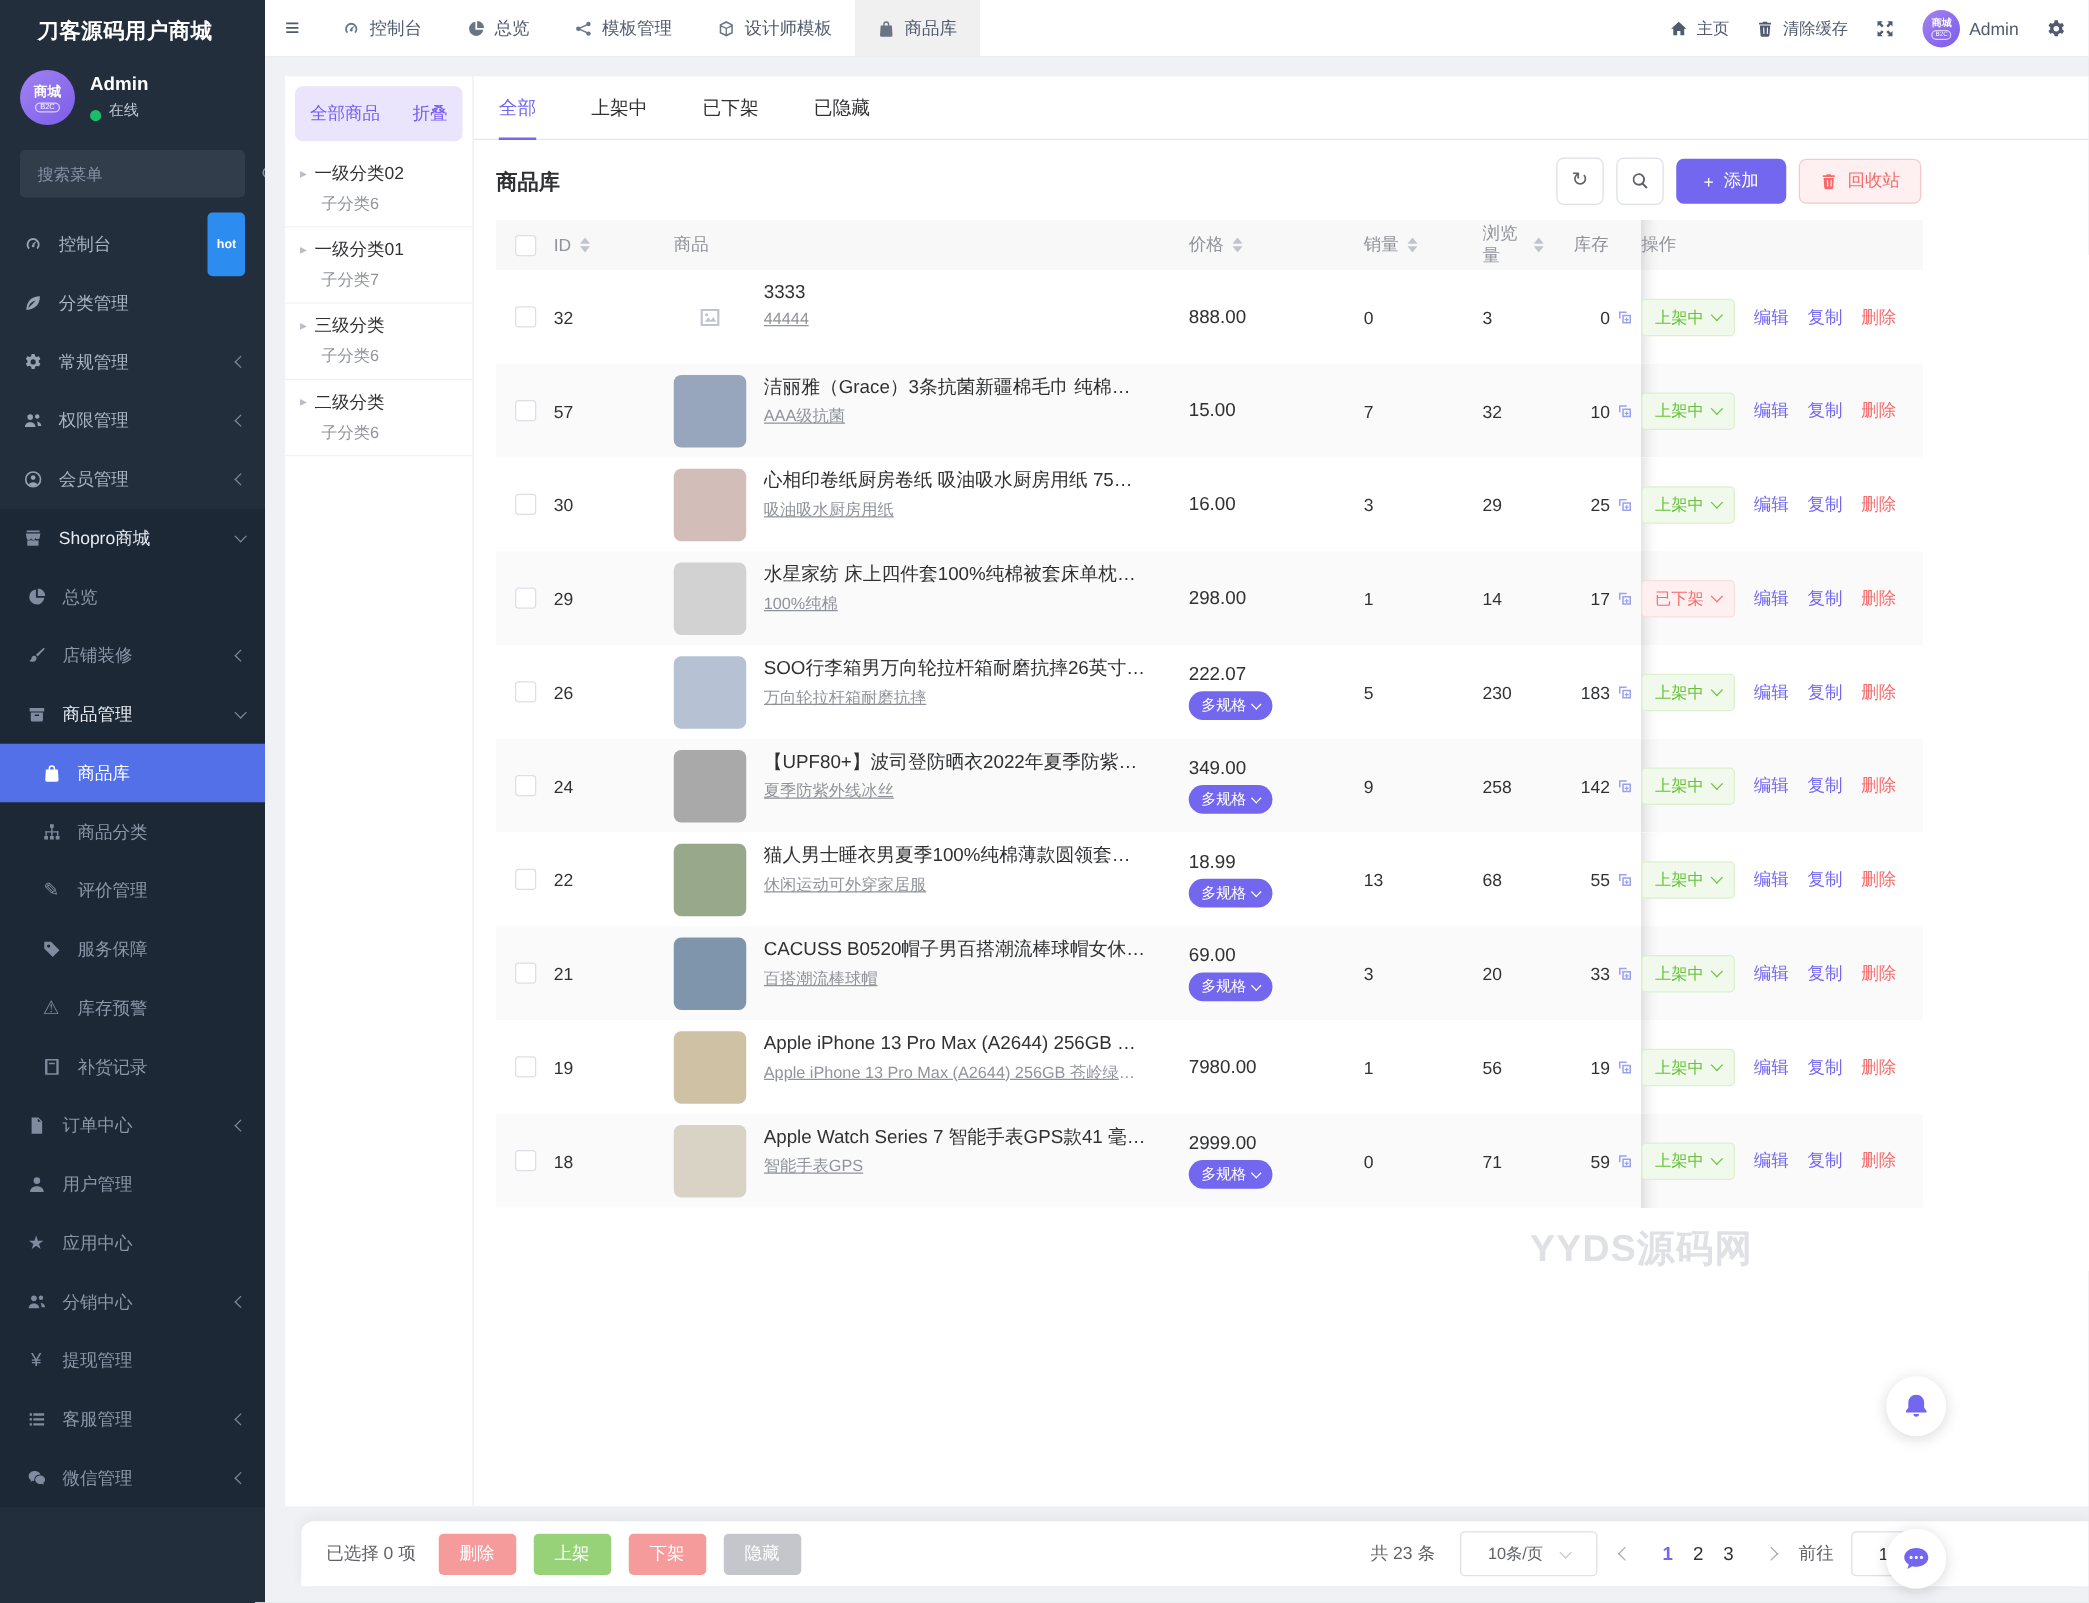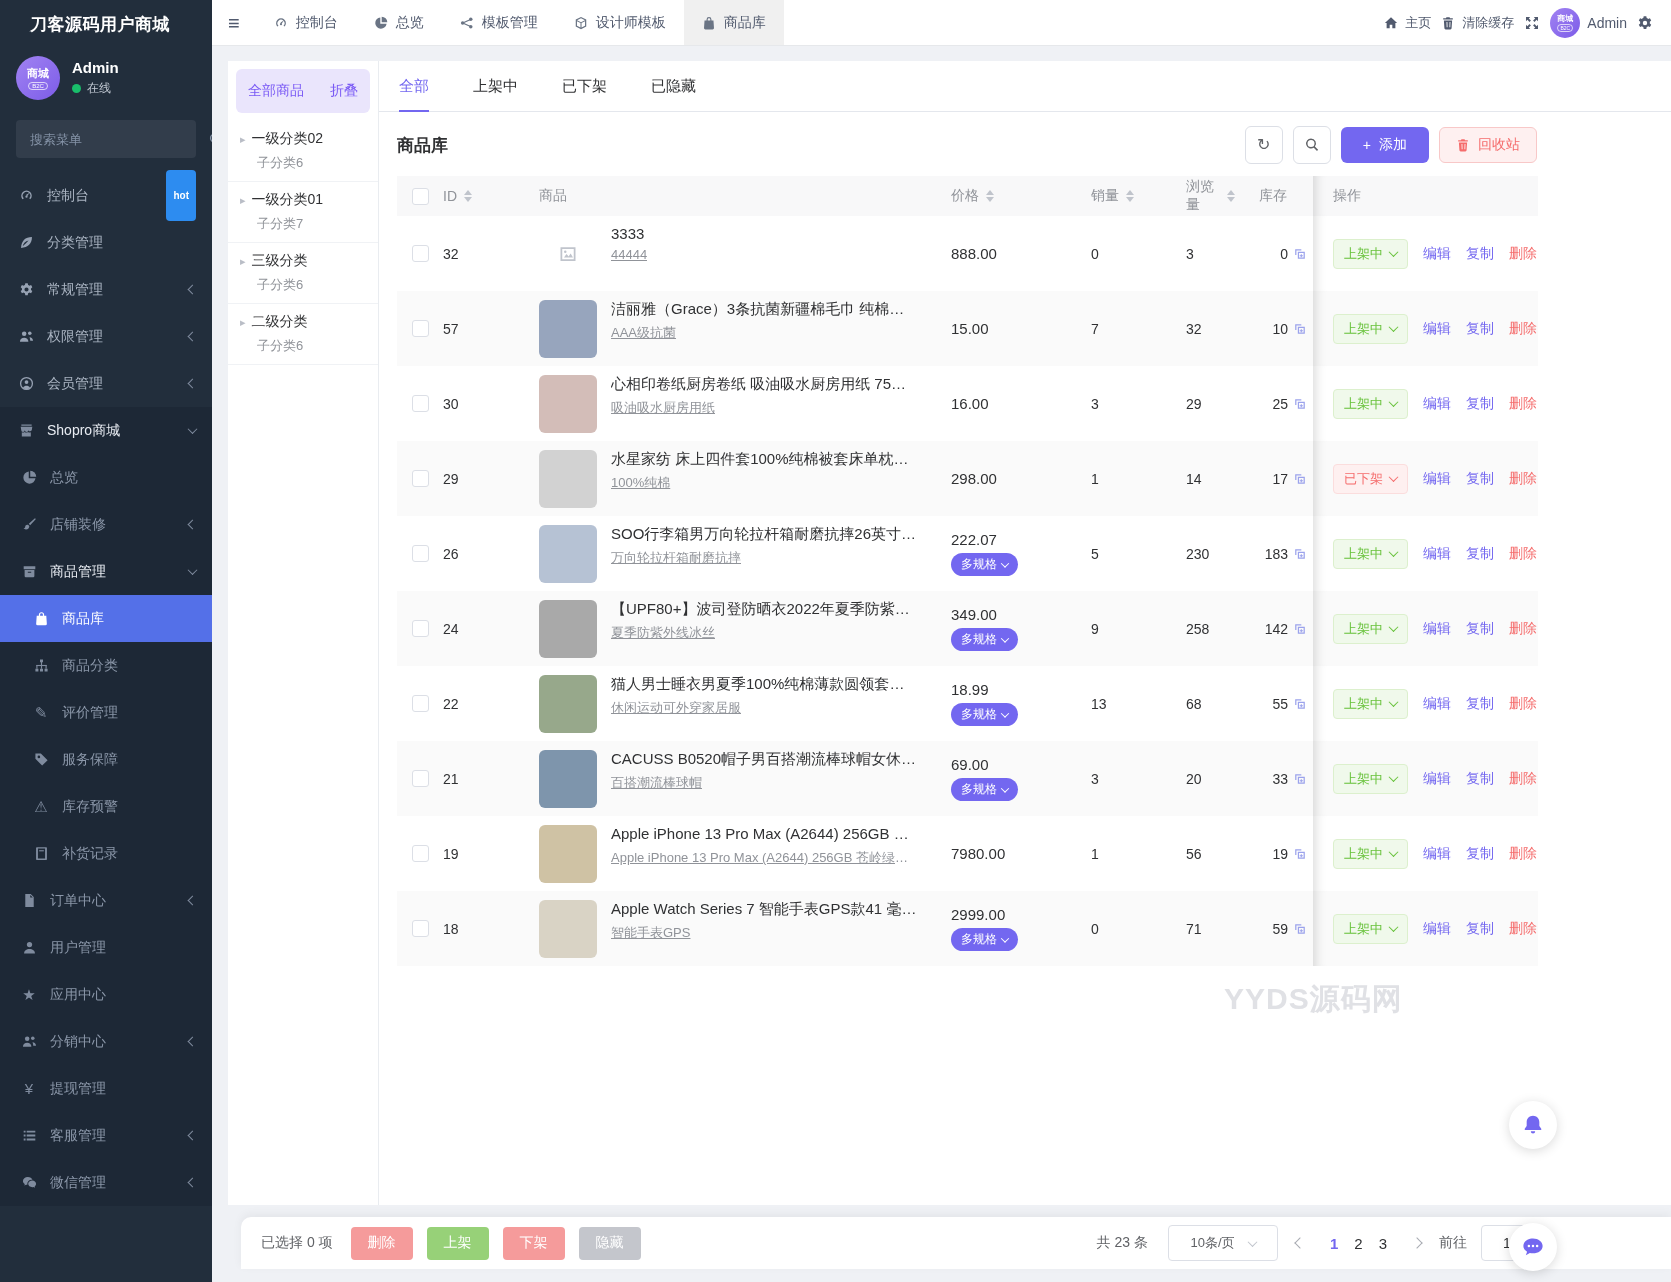--- a/index.html
+++ b/index.html
@@ -13,21 +13,21 @@
   .chev.right{transform:rotate(-45deg);}
   
   .sidebar{position:absolute;left:0;top:0;width:212px;height:1282px;background:#222e3c;overflow:hidden;}
   .logo{height:48px;display:flex;align-items:center;padding-left:30px;color:#fff;font-size:17px;font-weight:bold;letter-spacing:.5px;}
   .profile{display:flex;align-items:center;gap:12px;padding:8px 16px 12px 16px;}
   .avatar{width:44px;height:44px;border-radius:50%;background:linear-gradient(135deg,#a183f2,#7c5ce8);
           display:flex;flex-direction:column;align-items:center;justify-content:center;color:#fff;flex:0 0 auto;}
   .avatar .t1{font-size:11px;font-weight:bold;}
   .avatar .t2{font-size:6px;border:1px solid rgba(255,255,255,.7);border-radius:5px;padding:0 3px;margin-top:1px;}
   .pname{color:#fff;font-weight:bold;font-size:15px;}
-  .pstatus{display:flex;align-items:center;gap:6px;color:#c3cad4;font-size:12px;margin-top:4px;}
+  .pstatus{display:flex;align-items:flex-end;gap:6px;color:#c3cad4;font-size:12px;margin-top:4px;}
   .dot{width:9px;height:9px;border-radius:50%;background:#19be6b;}
   .searchbox{margin:8px 16px 14px 16px;height:38px;background:#323d4b;border-radius:4px;display:flex;align-items:center;padding:0 12px;}
   .searchbox input{flex:1;background:transparent;border:none;outline:none;color:#f97316;font-size:13px;font-family:inherit;}
   .searchbox input::placeholder{color:#8492a6;}
   .searchbox .ic{color:#8492a6;font-size:15px;}
   .sitem{display:flex;align-items:center;height:47px;color:#aab4c2;cursor:pointer;padding-right:16px;}
   .sitem .ic{font-size:15px;width:18px;margin-right:12px;color:#97a2b3;flex:0 0 auto;}
   .sitem.lv1{padding-left:17px;}
   .sitem.lv2{padding-left:20px;}
   .sitem.lv3{padding-left:32px;}
@@ -40,21 +40,21 @@
   .sitem .chev{margin-left:auto;color:#7f8b9e;}
   .sitem .chev.down{margin-left:auto;}
   
   .topnav{position:absolute;left:212px;top:0;right:0;height:45px;background:#fff;border-bottom:1px solid #e6e8eb;
           display:flex;align-items:stretch;}
   .hamb{display:flex;align-items:center;padding:0 16px;font-size:20px;color:#515a6e;cursor:pointer;}
   .ntabs{display:flex;align-items:stretch;}
   .ntab{display:flex;align-items:center;gap:8px;padding:0 18px;color:#515a6e;font-size:14px;cursor:pointer;}
   .ntab .ic{color:#6a7484;font-size:14px;}
   .ntab.active{background:#f0f0f0;}
-  .navright{margin-left:auto;display:flex;align-items:center;gap:10px;padding-right:18px;}
+  .navright{margin-left:auto;display:flex;align-items:center;gap:22px;padding-right:18px;}
   .navlink{display:flex;align-items:center;gap:7px;color:#515a6e;font-size:13px;cursor:pointer;}
   .navlink .ic{font-size:14px;color:#515a6e;}
   .miniavatar{width:30px;height:30px;border-radius:50%;background:linear-gradient(135deg,#a183f2,#7c5ce8);
               display:flex;flex-direction:column;align-items:center;justify-content:center;color:#fff;}
   .miniavatar .t1{font-size:8px;font-weight:bold;}
   .miniavatar .t2{font-size:5px;border:1px solid rgba(255,255,255,.7);border-radius:4px;padding:0 2px;}
   .adminname{color:#515a6e;font-size:14px;}
   
   .catpanel{position:absolute;left:228px;top:61px;width:150px;bottom:77px;background:#fff;border-right:1px solid #e9ecf0;}
   .catheader{margin:8px;height:44px;background:#eae5fc;border-radius:6px;display:flex;align-items:center;
@@ -102,21 +102,21 @@
   .ptext2{font-size:13px;color:#909399;margin-top:5px;white-space:nowrap;overflow:hidden;text-overflow:ellipsis;text-decoration:underline;}
   .cell-price{padding-left:34px;}
   .pricev{font-size:15px;color:#303133;}
   .multipill{margin-top:5px;display:inline-flex;align-items:center;gap:5px;background:#7367f0;color:#fff;font-size:12px;
              border-radius:999px;padding:3px 10px;cursor:pointer;}
   .multipill .chev{width:5px;height:5px;border-width:1.4px;}
   .cell-sales{padding-left:44px;}
   .cell-views{padding-left:47px;}
   .cell-stock{display:flex;align-items:center;justify-content:flex-end;gap:5px;padding-right:6px;}
   .stockicon{color:#9ba2ec;font-size:14px;cursor:pointer;}
-  .cell-ops{display:flex;align-items:center;gap:15px;padding-left:20px;background:inherit;
+  .cell-ops{display:flex;align-items:center;gap:15px;background:inherit;
             box-shadow:inset 14px 0 12px -12px rgba(0,0,0,.16);height:100%;}
   .statpill{display:inline-flex;align-items:center;gap:7px;height:28px;padding:0 10px;border-radius:4px;font-size:13px;cursor:pointer;}
   .statpill.on{background:#f0f9eb;border:1px solid #dcf0cd;color:#67c23a;}
   .statpill.off{background:#fef0f0;border:1px solid #fbdddd;color:#f56c6c;}
   .alink{font-size:14px;color:#7367f0;cursor:pointer;}
   .alink.danger{color:#f56c6c;}
   .watermark{position:absolute;left:845px;top:918px;font-size:30px;color:#e0e1e5;font-weight:bold;letter-spacing:1px;}
   
   .footer{position:absolute;left:241px;right:0;bottom:13px;height:52px;background:#fff;border-top-left-radius:10px;
           box-shadow:0 -3px 10px rgba(0,0,0,.05);display:flex;align-items:center;padding:0 138px 0 20px;box-sizing:border-box;}

